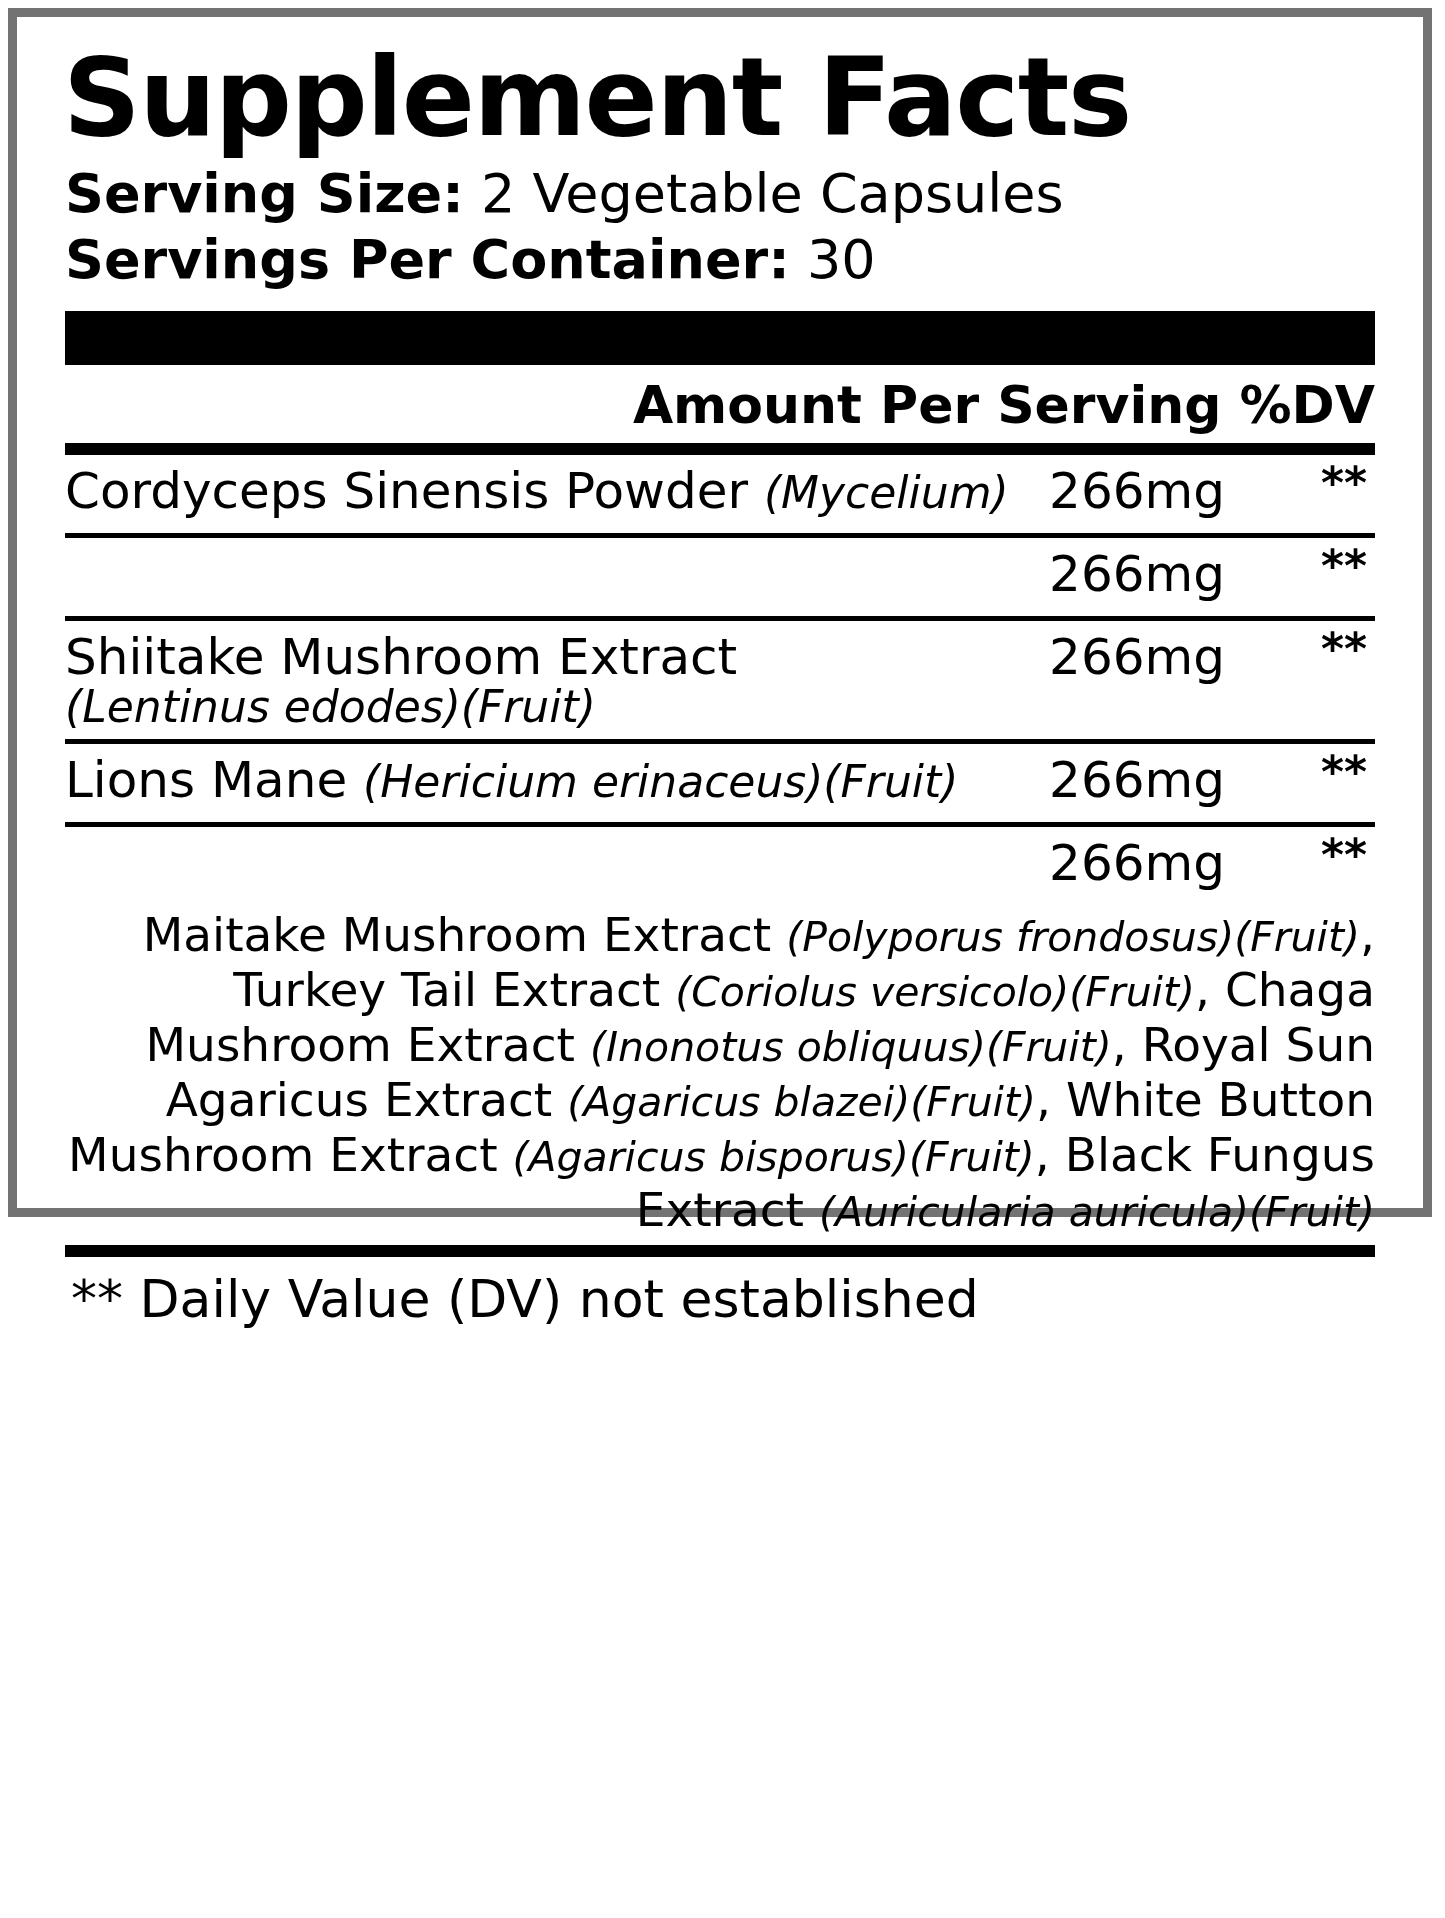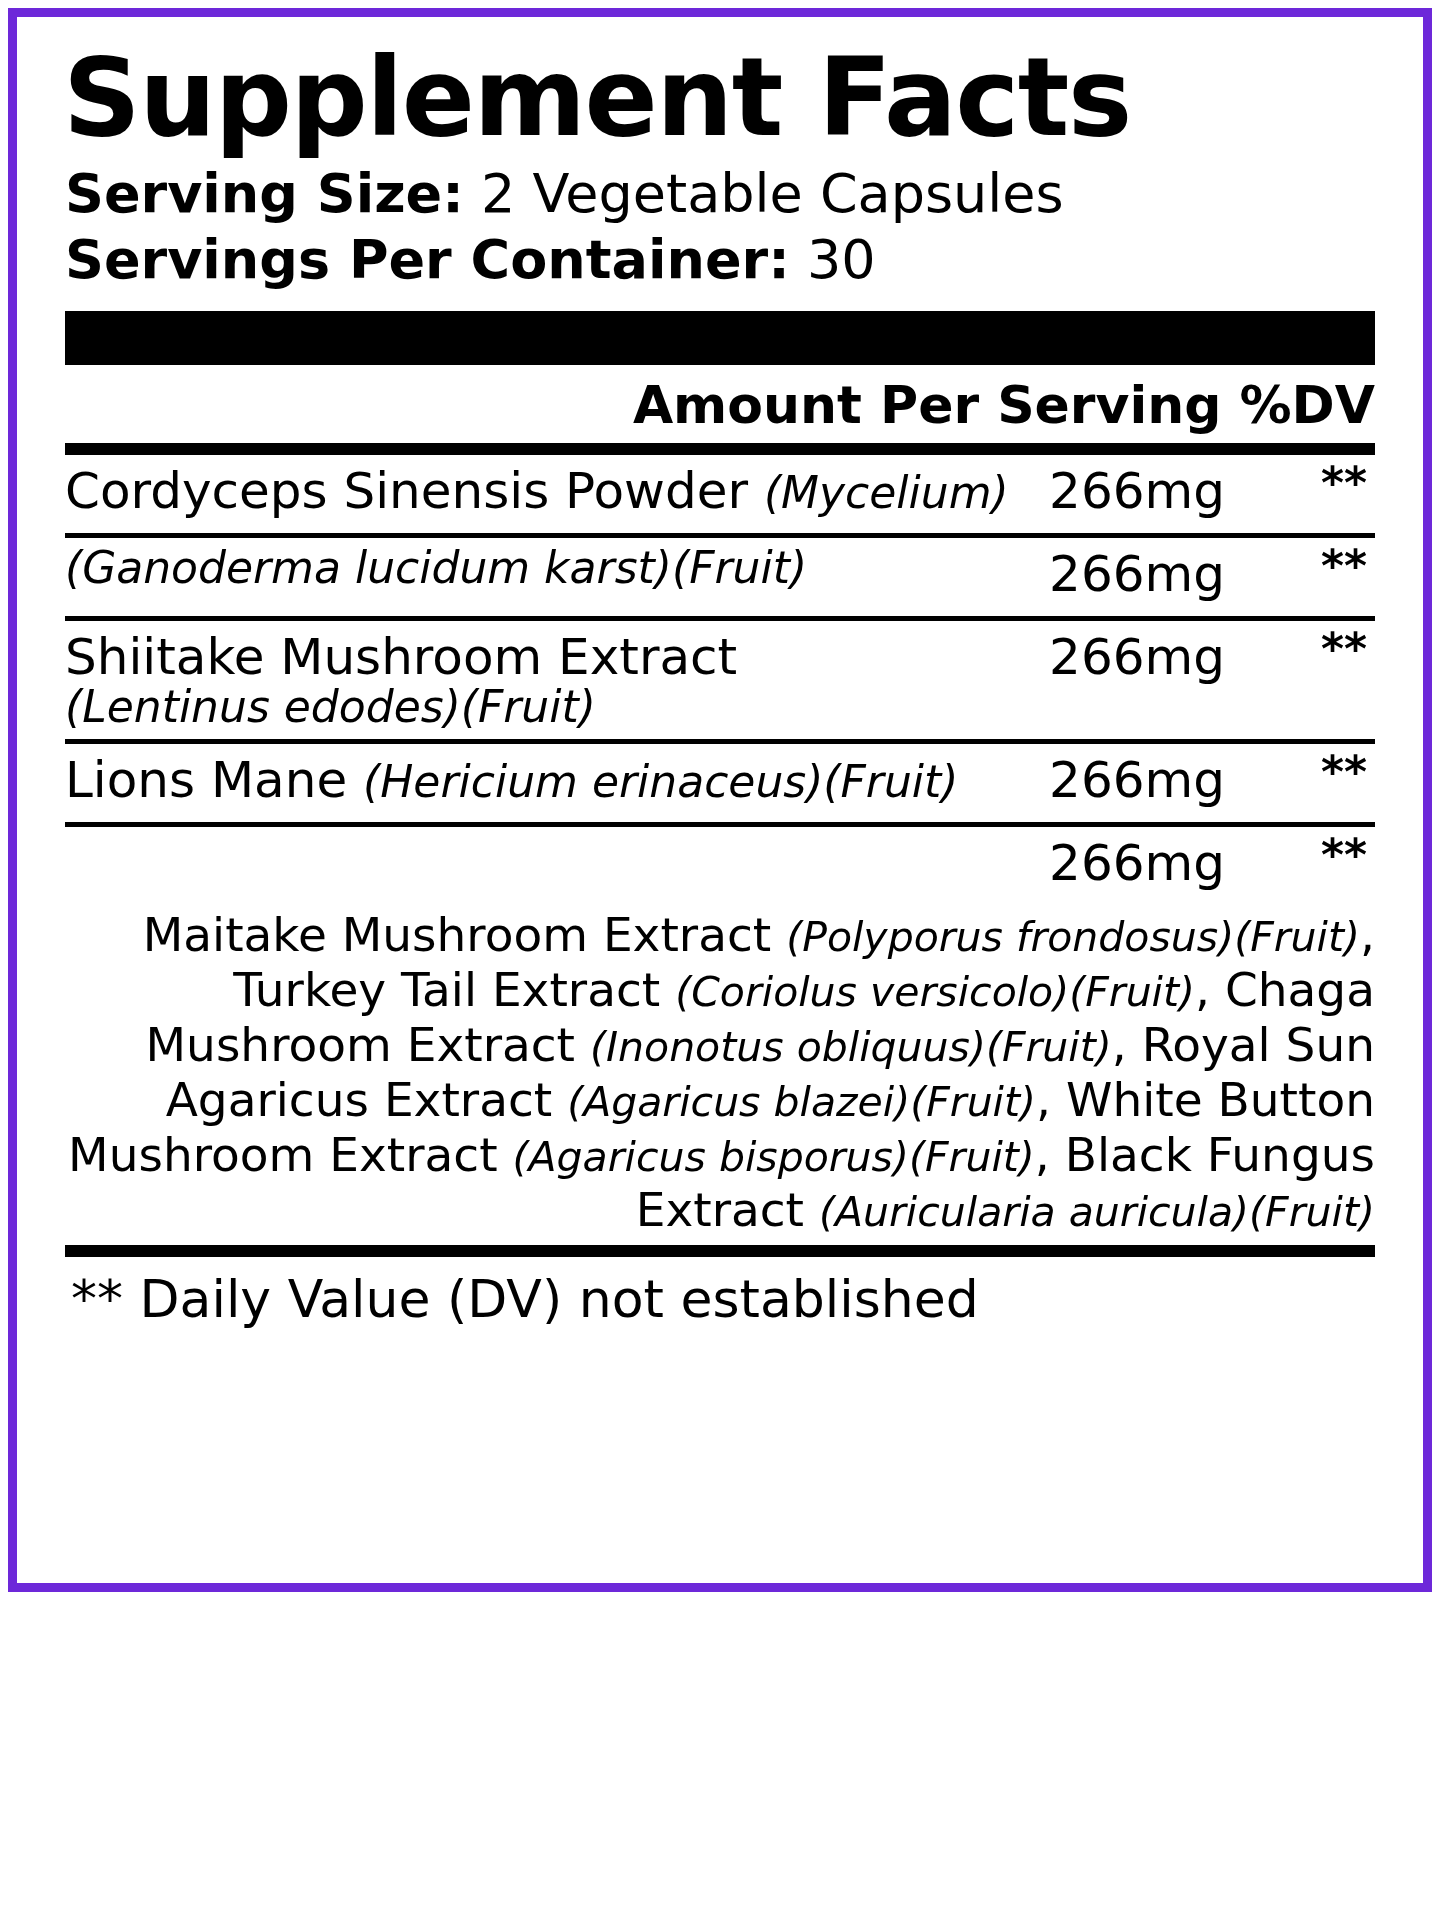--- a/index.html
+++ b/index.html
@@ -20,23 +20,23 @@
     height: 1918px;
     box-sizing: border-box;
     padding: 0;
   }
   
   .panel {
     position: absolute;
     left: 8px;
     top: 8px;
     width: 1424px;
-    height: 1584px;
+    height: 1209px;
     box-sizing: border-box;
-    border: 9px solid #6d28d9;
+    border: 9px solid #737373;
     background: #fff;
   }
   .panel-inner {
     padding: 22px 40px 0 40px;
   }
   .sf-title {
     font-size: 108px;
     font-weight: 700;
     line-height: 1.02;
     letter-spacing: -1.5px;
@@ -189,21 +189,20 @@
       <div class="rule-thick"></div>
 
       <div class="ing-row">
         <span class="ing-name"><span>Cordyceps Sinensis Powder </span><span class="latin">(Mycelium)</span></span>
         <span class="ing-amt">266mg</span>
         <span class="ing-dv">**</span>
       </div>
       <div class="rule-thin"></div>
 
       <div class="ing-row">
-        <span class="ing-sub">(Ganoderma lucidum karst)(Fruit)</span>
         <span class="ing-amt">266mg</span>
         <span class="ing-dv">**</span>
       </div>
       <div class="rule-thin"></div>
 
       <div class="ing-row">
         <span class="ing-name"><span>Shiitake Mushroom Extract</span></span>
         <span class="ing-sub">(Lentinus edodes)(Fruit)</span>
         <span class="ing-amt">266mg</span>
         <span class="ing-dv">**</span>

